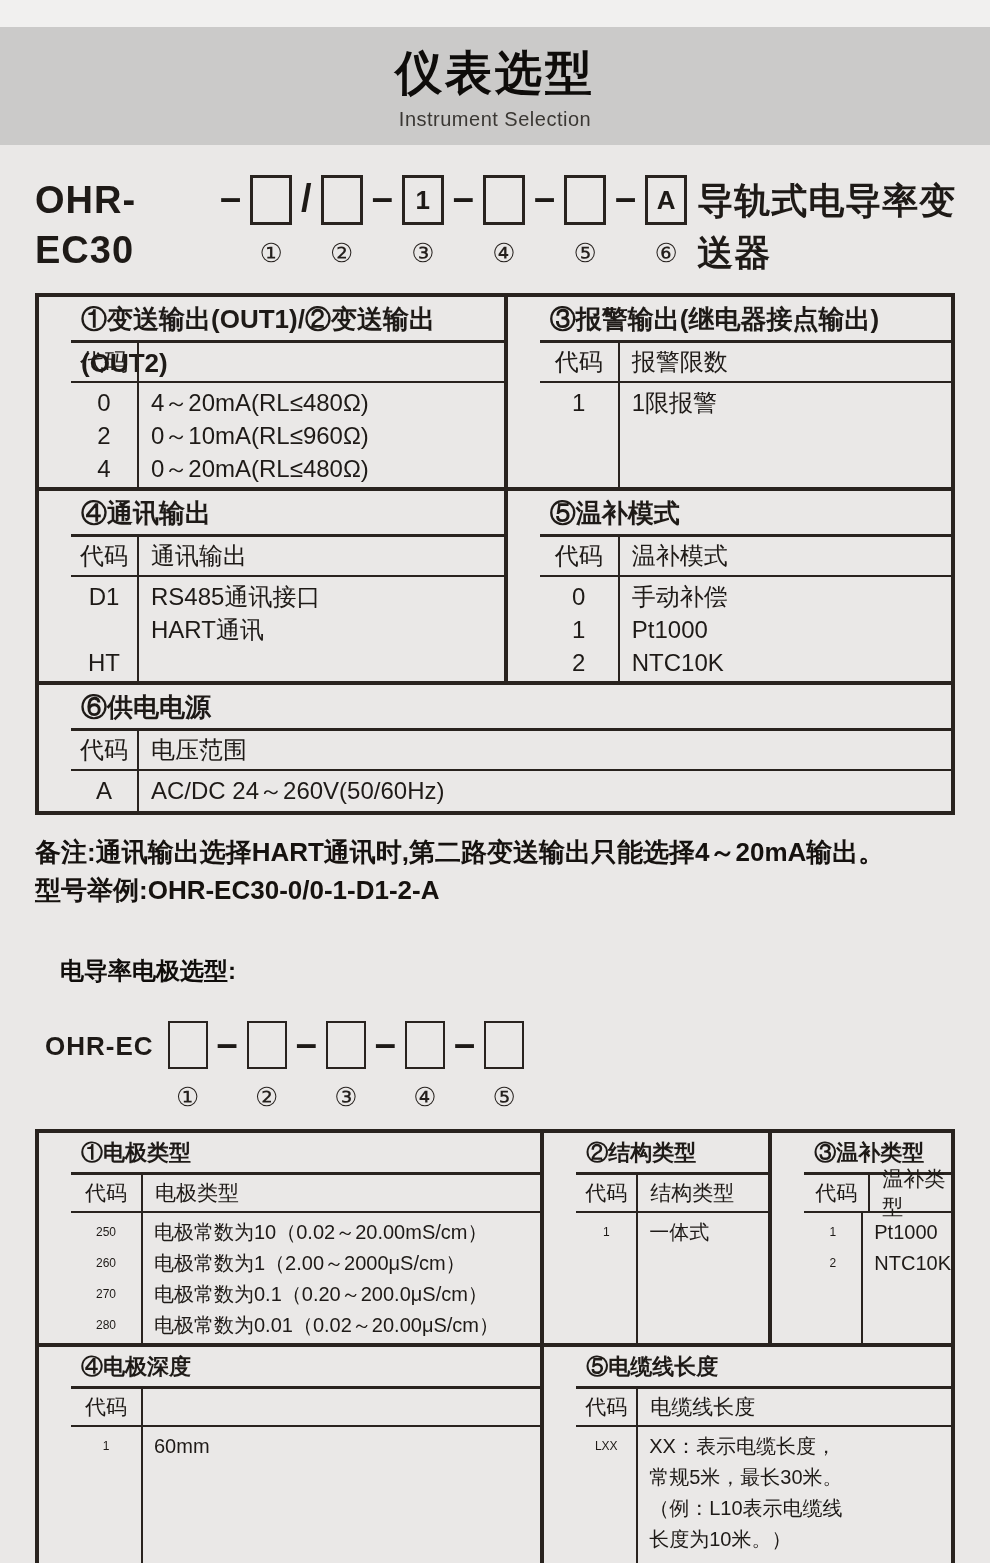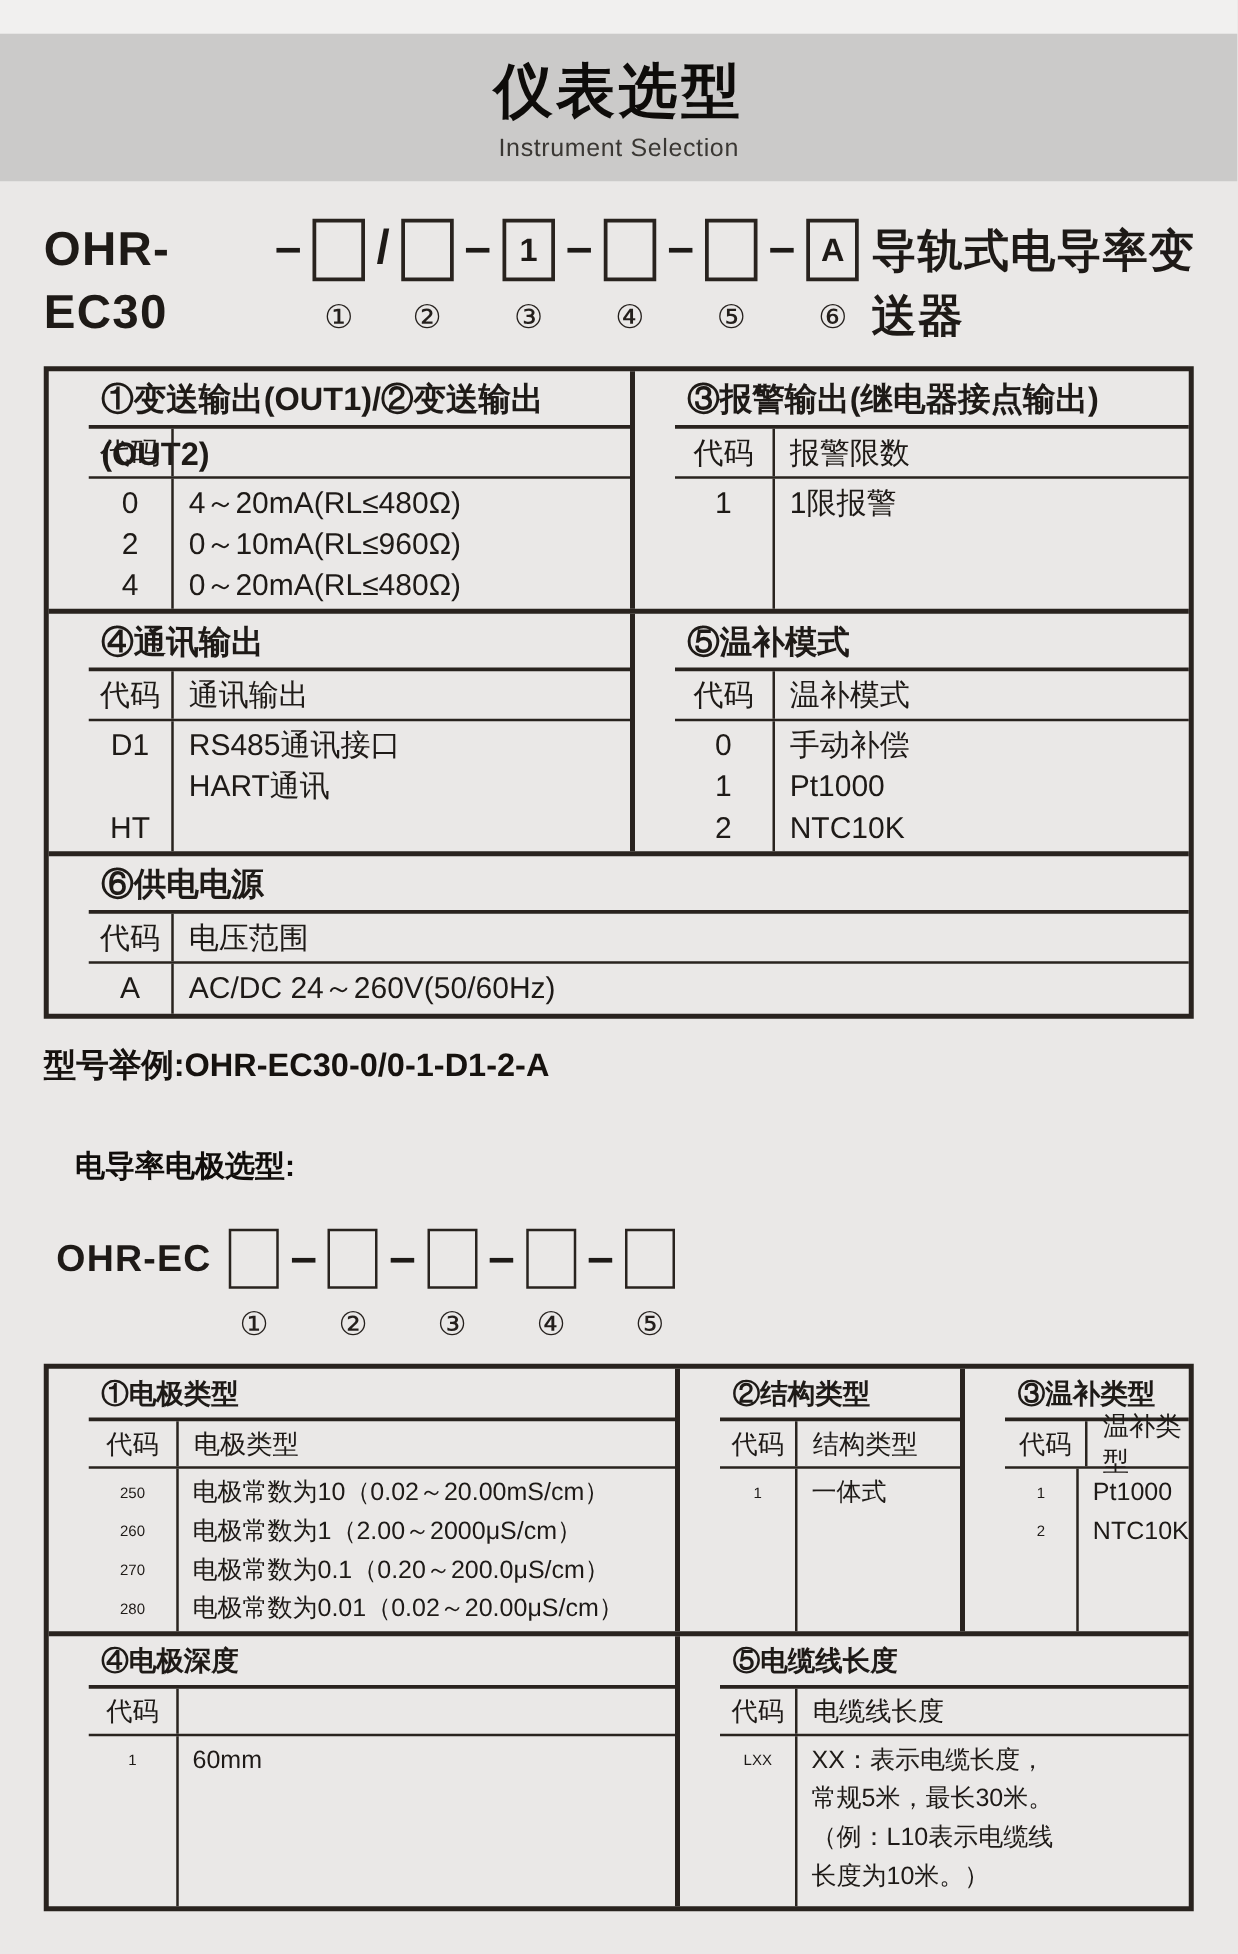--- a/index.html
+++ b/index.html
@@ -210,27 +210,28 @@
         </div>
         <div class="desc-c">
           <div class="cellline">AC/DC 24～260V(50/60Hz)</div>
         </div>
       </div>
     </div>
   </div>
 </div>
 
 <div class="notes">
+  <div>备注:通讯输出选择HART通讯时,第二路变送输出只能选择4～20mA输出。</div>
   <div>型号举例:OHR-EC30-0/0-1-D1-2-A</div>
 </div>
 
 <div class="elec-heading">电导率电极选型:</div>
 
 <div class="model-line2">
-  <span class="m-prefix" style="font-size:30px;">OHR-EC</span>
+  <span class="m-prefix" style="font-size:26px;">OHR-EC</span>
   <span class="m-item" style="margin-left:14px;">
     <span class="m-box2"></span>
     <span class="m-label">①</span>
   </span>
   <span class="m-sep">–</span>
   <span class="m-item">
     <span class="m-box2"></span>
     <span class="m-label">②</span>
   </span>
   <span class="m-sep">–</span>

